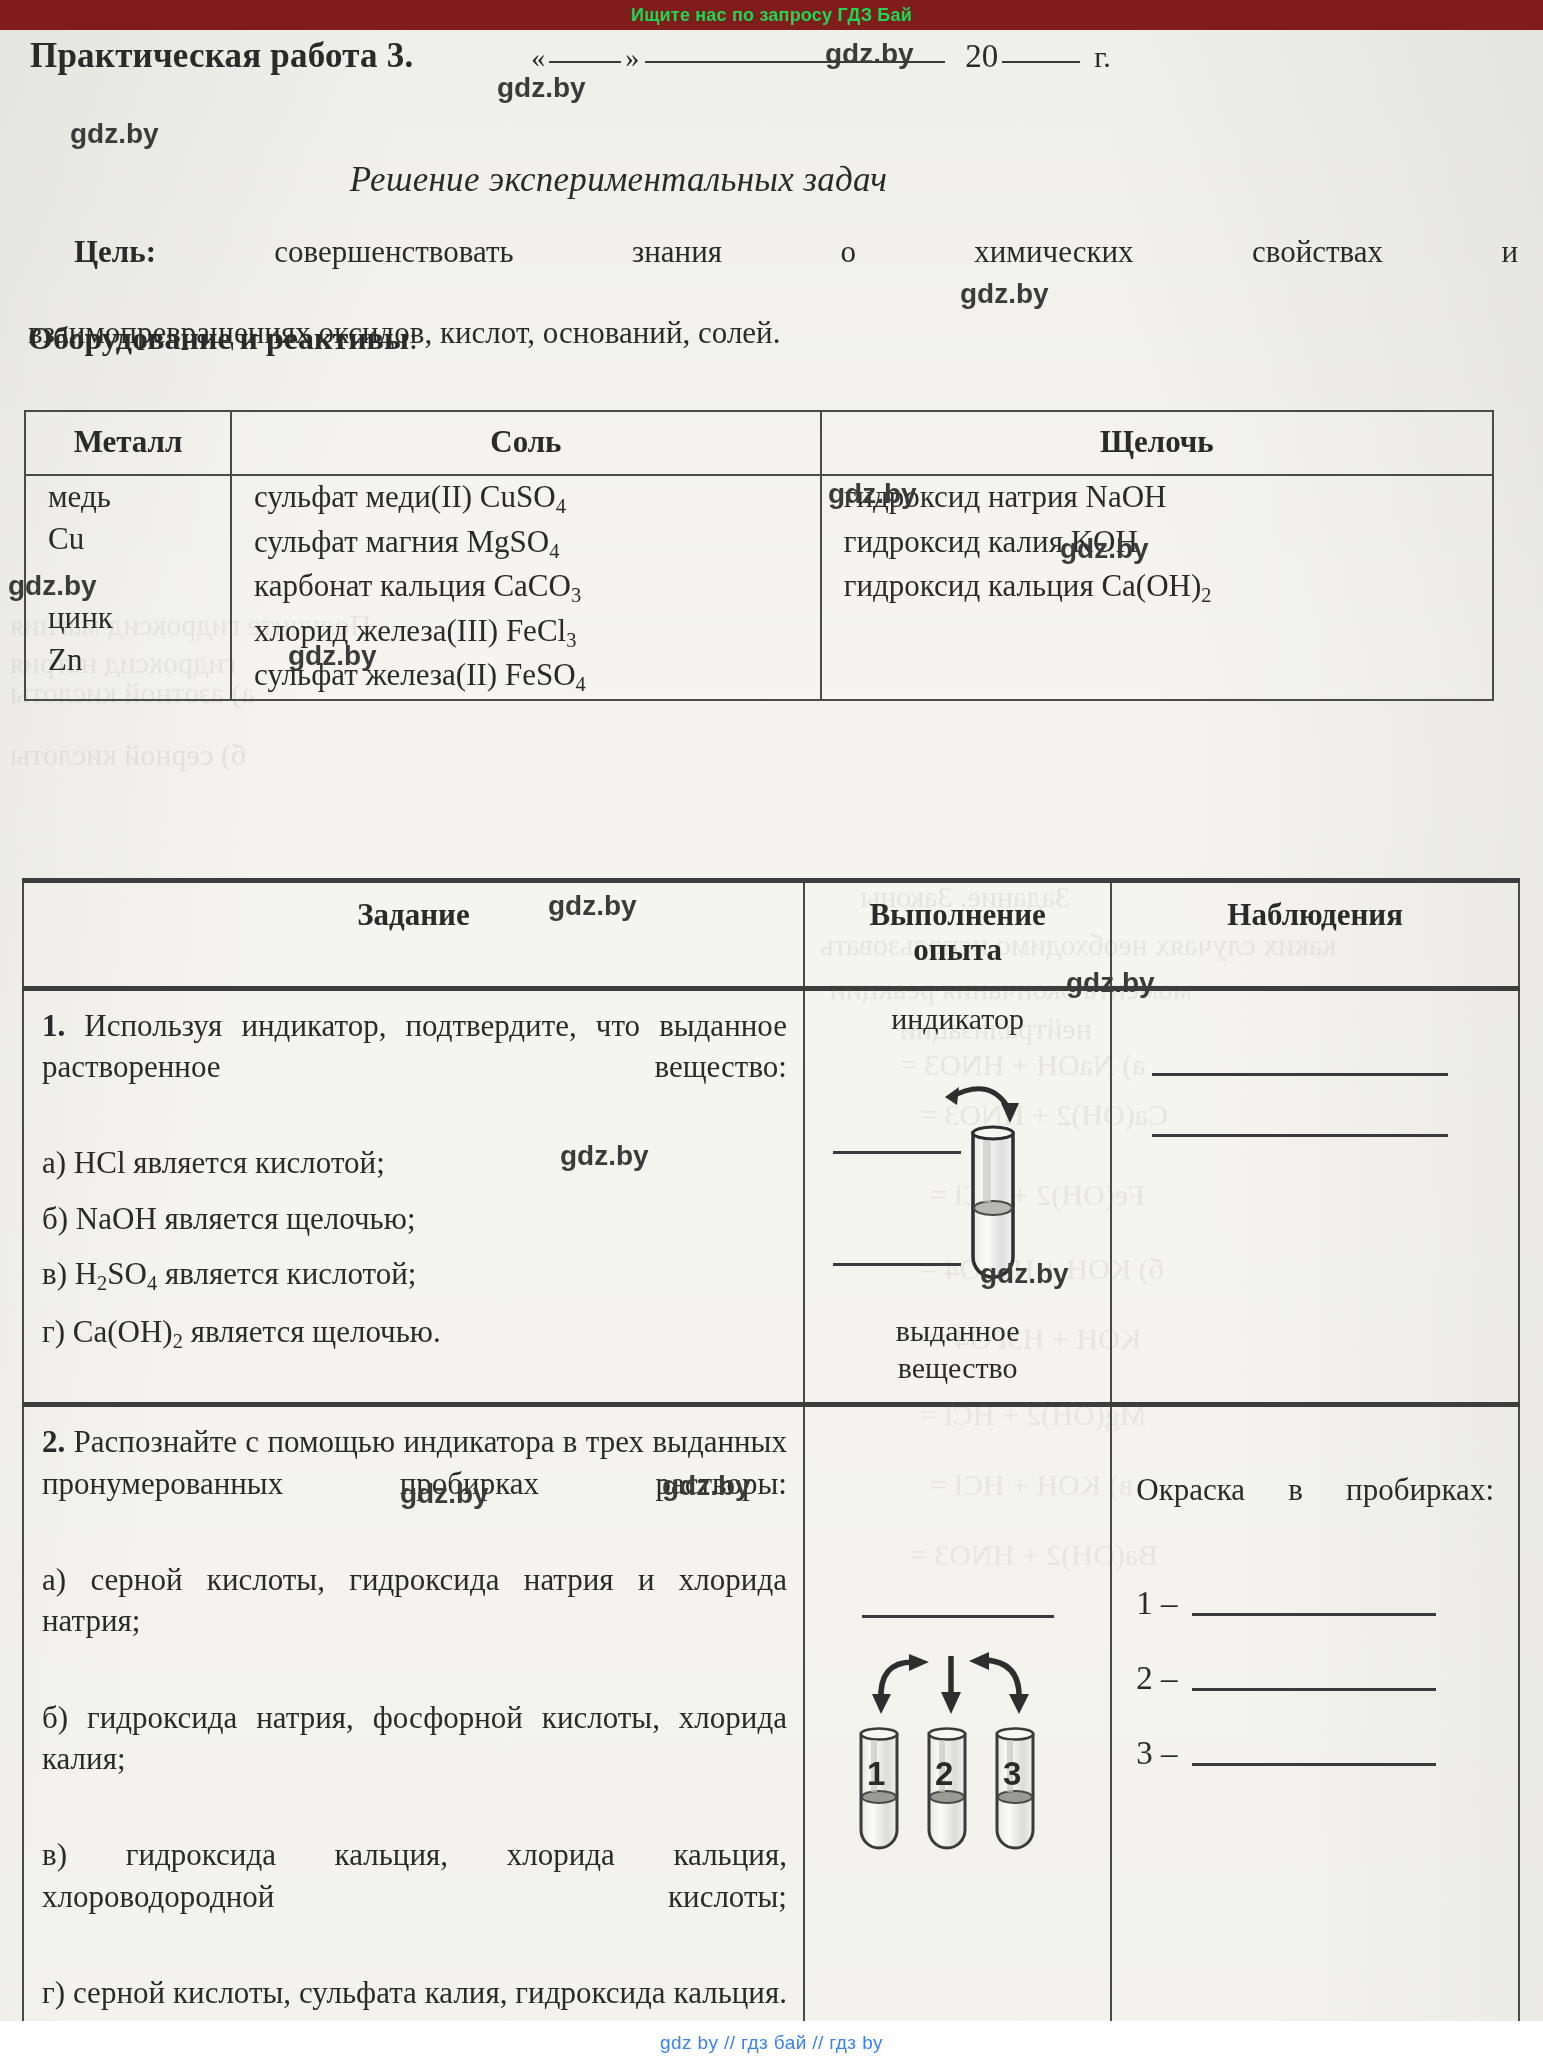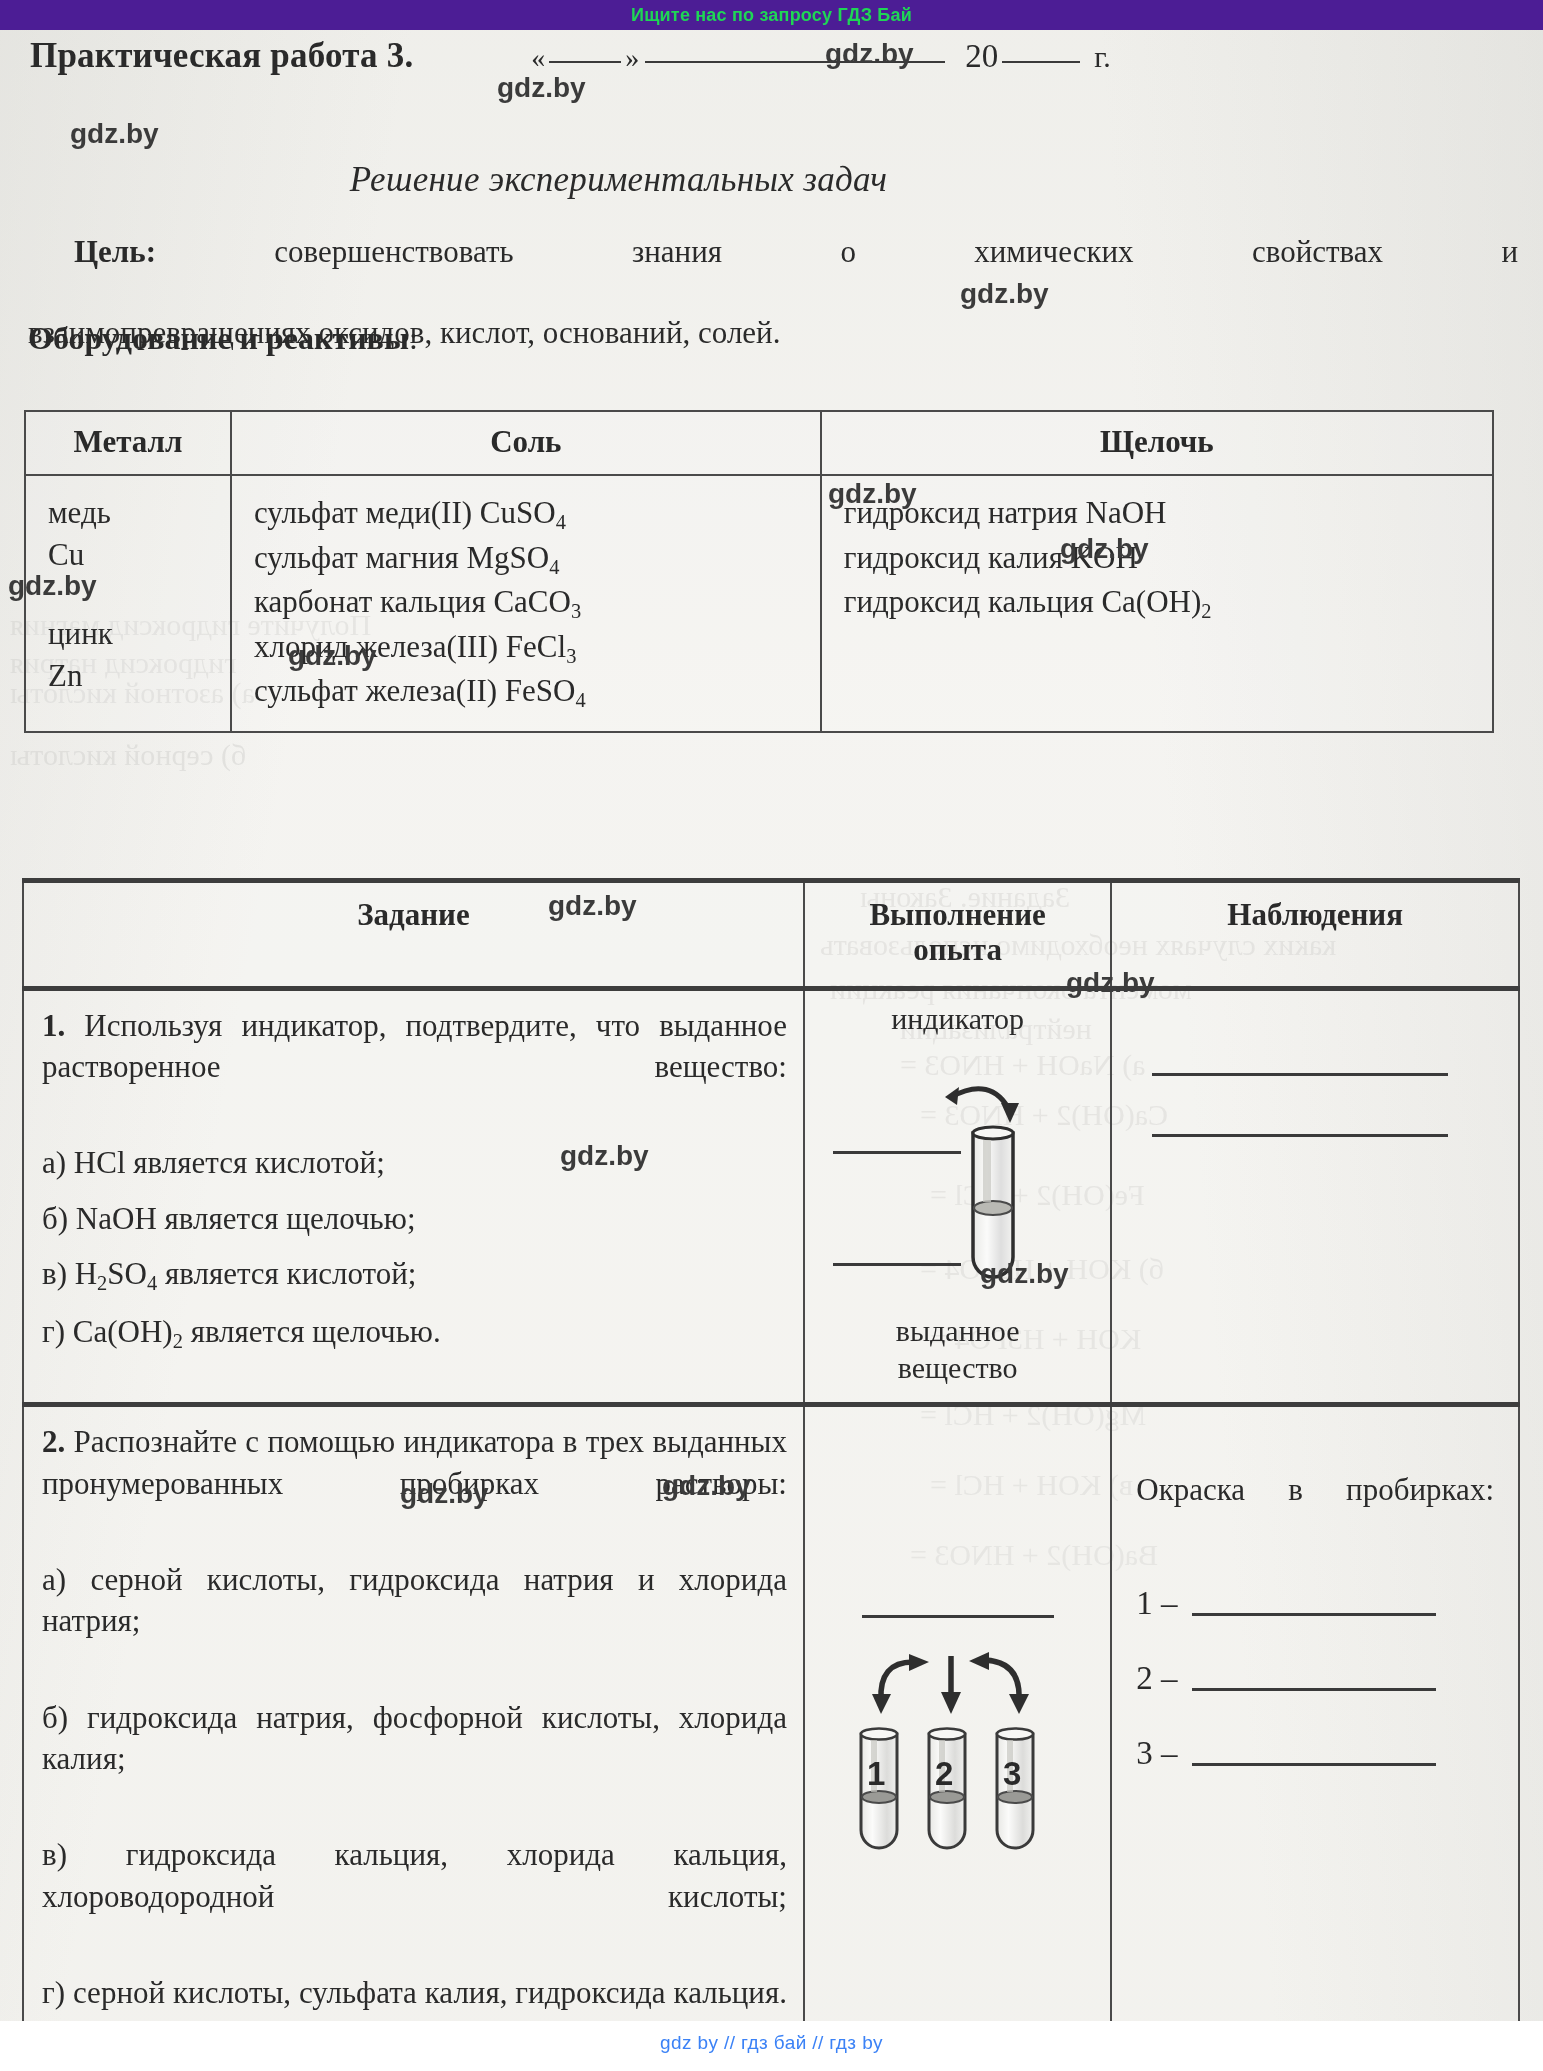--- a/index.html
+++ b/index.html
@@ -37,21 +37,21 @@
     z-index: 1;
     pointer-events: none;
   }
 
   
   .top-banner {
     position: absolute;
     left: 0; top: 0;
     width: 1543px;
     height: 30px;
-    background: #4c1d95;
+    background: #7f1d1d;
     text-align: center;
     z-index: 6;
   }
   .top-banner span {
     font-family: "Liberation Sans", sans-serif;
     font-size: 18px;
     font-weight: bold;
     color: #1fd655;
     line-height: 30px;
     letter-spacing: .2px;
@@ -153,21 +153,21 @@
   .rtable {
     position: absolute;
     left: 24px; top: 410px;
     width: 1470px;
     border: 2px solid #4a4a4a;
     border-collapse: collapse;
     background: rgba(255,255,255,0.12);
   }
   .rtable td, .rtable th {
     border: 2px solid #4a4a4a;
-    padding: 16px;
+    padding: 0;
     vertical-align: top;
   }
   .rtable .hd {
     text-align: center;
     font-size: 31px;
     font-weight: bold;
     padding: 12px 0 14px 0;
   }
   .col-metal { width: 205px; }
   .col-salt  { width: 590px; }

